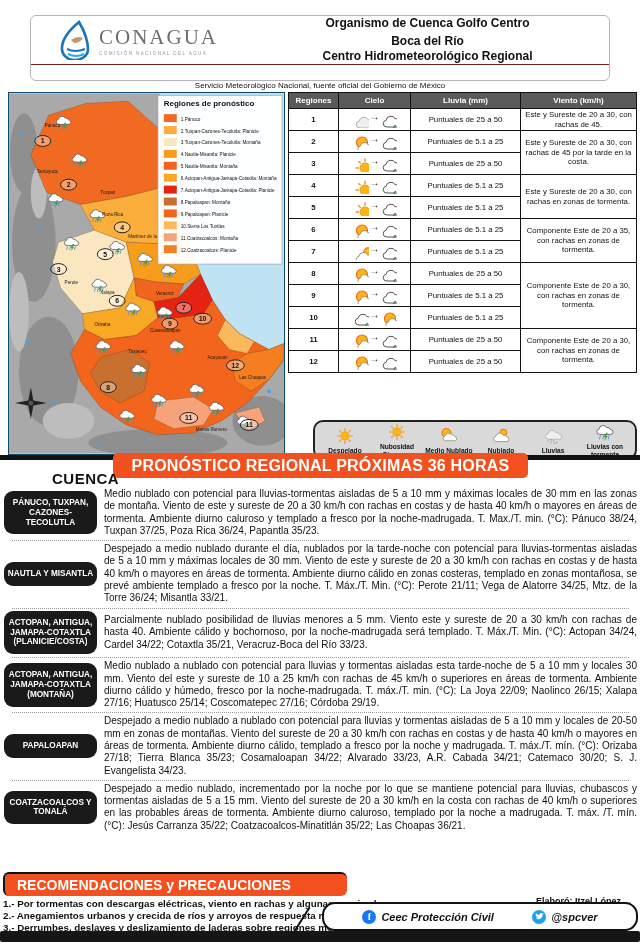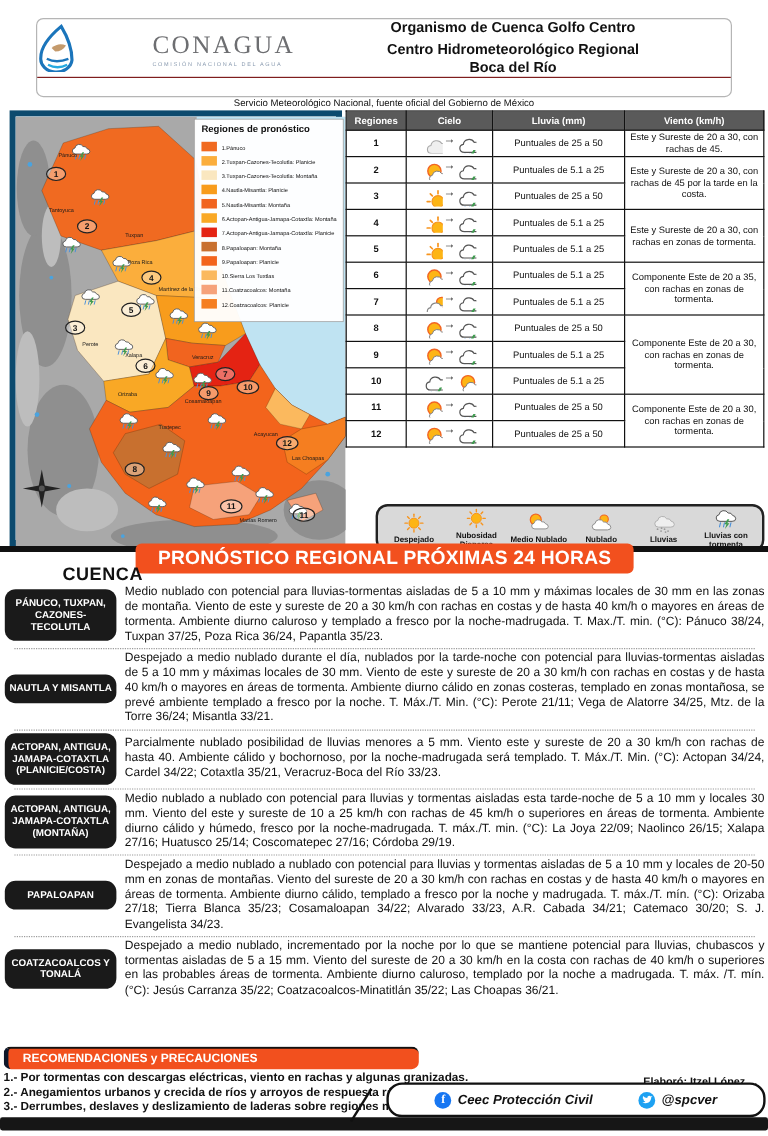--- a/index.html
+++ b/index.html
@@ -2,29 +2,29 @@
 <html><head>
 <meta charset="utf-8">
 <style>
   html,body{margin:0;padding:0;background:#e8e8e8;}
   .page{position:relative;width:640px;height:947px;background:#fff;margin:0 auto;
         font-family:"Liberation Sans",sans-serif;color:#111;overflow:hidden;}
   
   .header{position:absolute;left:30px;top:15px;width:578px;height:64px;
           border:1.5px solid #b5b5b5;border-radius:6px;display:flex;flex-direction:column;background:#fff;}
   .header-top{flex:1;display:flex;align-items:center;}
-  .logo{width:215px;display:flex;align-items:center;justify-content:space-between;gap:6px;}
+  .logo{width:215px;display:flex;align-items:center;justify-content:center;gap:6px;}
   .logo-name{font-size:21px;letter-spacing:2px;color:#6d6e71;font-family:"Liberation Serif",serif;}
   .logo-tag{font-size:4.6px;letter-spacing:1.4px;color:#8a9bb0;margin-top:1px;}
   .header-center{flex:1;text-align:center;line-height:1.25;}
   .h-line{font-weight:bold;font-size:12px;}
   .h-sub{border-top:1px solid #7f1d1d;text-align:center;font-size:8px;padding:16px 0 3px;}
   
   .main{position:absolute;left:8px;top:92px;width:629px;height:363px;display:flex;}
-  .mapbox{width:277px;height:363px;border:5px solid #0c4a6e;box-sizing:border-box;flex:none;}
+  .mapbox{width:277px;height:363px;border:1px solid #0c4a6e;box-sizing:border-box;flex:none;}
   .right{flex:1;margin-left:3px;display:flex;flex-direction:column;align-items:flex-end;}
   table.fx{border-collapse:collapse;width:100%;table-layout:fixed;}
   table.fx th{background:#5a5a5a;color:#fff;font-size:8px;font-weight:bold;border:1.2px solid #111;height:15px;padding:0;}
   table.fx td{border:1.2px solid #111;font-size:7.8px;text-align:center;vertical-align:middle;height:21px;padding:0 2px;background:#fff;}
   td.rg{background:#d8d8d8;font-weight:bold;font-size:9px;}
   td.sky{white-space:nowrap;}
   td.wind{font-size:7.8px;line-height:1.25;}
   .arrow{font-weight:bold;font-size:10px;vertical-align:3px;margin:0 1px;color:#1a1a1a;}
   .wicon{width:16px;height:16px;vertical-align:middle;}
   
@@ -42,22 +42,22 @@
   .cuenca{position:absolute;left:52px;top:470px;font-size:15px;font-weight:bold;letter-spacing:.5px;}
   
   .blocks{position:absolute;left:4px;top:487px;width:633px;}
   .block{display:flex;align-items:center;margin:1px 0;}
   .blabel{flex:none;width:93px;background:#1a1a1a;color:#fff;border-radius:9px;font-weight:bold;font-size:8.2px;
           text-align:center;padding:7px 3px;line-height:1.2;box-sizing:border-box;}
   .btext{flex:1;margin-left:7px;font-size:10px;line-height:12.3px;text-align:justify;}
   .dotsep{border-top:1.6px dotted #9a9a9a;margin:3px 8px 2px;}
   
   .reco-wrap{position:absolute;left:3px;top:872px;width:634px;}
-  .reco-banner{width:330px;background:#F2501E;color:#fff;font-weight:bold;font-size:10px;
-               border-radius:6px;padding:3px 0 3px 12px;border-top:2.5px solid #111;border-left:4px solid #0f172a;}
+  .reco-banner{width:330px;background:#F2501E;color:#fff;font-weight:bold;font-size:14px;
+               border-radius:6px;padding:3px 0 3px 12px;border-top:2.5px solid #111;border-left:2px solid #0f172a;}
   .reco-items{margin-top:2px;font-weight:bold;font-size:9.8px;line-height:12px;}
   .elaboro{position:absolute;right:6px;top:24px;font-weight:bold;font-size:9px;}
   
   .bubble{position:absolute;left:322px;right:2px;top:902px;height:25px;background:#fff;border:2px solid #111;
           border-radius:13px;display:flex;align-items:center;justify-content:space-evenly;
           font-weight:bold;font-style:italic;font-size:11px;z-index:3;}
   .soc{display:flex;align-items:center;gap:5px;}
   .soc-ic{width:14px;height:14px;border-radius:50%;display:inline-flex;align-items:center;justify-content:center;
           color:#fff;font-size:10px;font-style:normal;font-family:"Liberation Serif",serif;font-weight:bold;}
   .fb{background:#1877F2;} .tw{background:#1DA1F2;}
@@ -129,22 +129,22 @@
           <path d="M9,34 q8,4 16,0" stroke="#27aae1" stroke-width="2" fill="none"></path>
         </svg>
         <div>
           <div class="logo-name">CONAGUA</div>
           <div class="logo-tag">COMISIÓN NACIONAL DEL AGUA</div>
         </div>
       </div>
       <div class="header-center">
         <div class="h-line">Organismo de Cuenca Golfo Centro</div>
         <div style="height:3px"></div>
+        <div class="h-line">Boca del Río</div>
         <div class="h-line">Centro Hidrometeorológico Regional</div>
-        <div class="h-line">Boca del Río</div>
       </div>
     </div>
     <div class="h-sub">Servicio Meteorológico Nacional, fuente oficial del Gobierno de México</div>
   </div>
 
   <div class="main">
 
     <div class="mapbox">
       <svg width="275" height="361" viewBox="0 0 277 363">
         <rect x="0" y="0" width="277" height="363" fill="#a9a9a9"></rect>
@@ -491,21 +491,21 @@
             </svg>
             <div class="wl-label">Lluvias con tormenta</div>
           </div>
       </div>
     </div>
   </div>
 
   <div class="banner-row">
     <div class="bar-l"></div>
     <div class="bar-r"></div>
-    <div class="banner">PRONÓSTICO REGIONAL PRÓXIMAS 24 HORAS</div>
+    <div class="banner">PRONÓSTICO REGIONAL PRÓXIMAS 36 HORAS</div>
   </div>
   <div class="cuenca">CUENCA</div>
 
   <div class="blocks">
     <div class="block">
       <div class="blabel">PÁNUCO, TUXPAN, CAZONES-TECOLUTLA</div>
       <div class="btext">Medio nublado con potencial para lluvias-tormentas aisladas de 5 a 10 mm y máximas locales de 30 mm en las zonas de montaña. Viento de este y sureste de 20 a 30 km/h con rachas en costas y de hasta 40 km/h o mayores en áreas de tormenta. Ambiente diurno caluroso y templado a fresco por la noche-madrugada. T. Max./T. min. (°C): Pánuco 38/24, Tuxpan 37/25, Poza Rica 36/24, Papantla 35/23.</div>
     </div>
     <div class="dotsep"></div>
     <div class="block">

